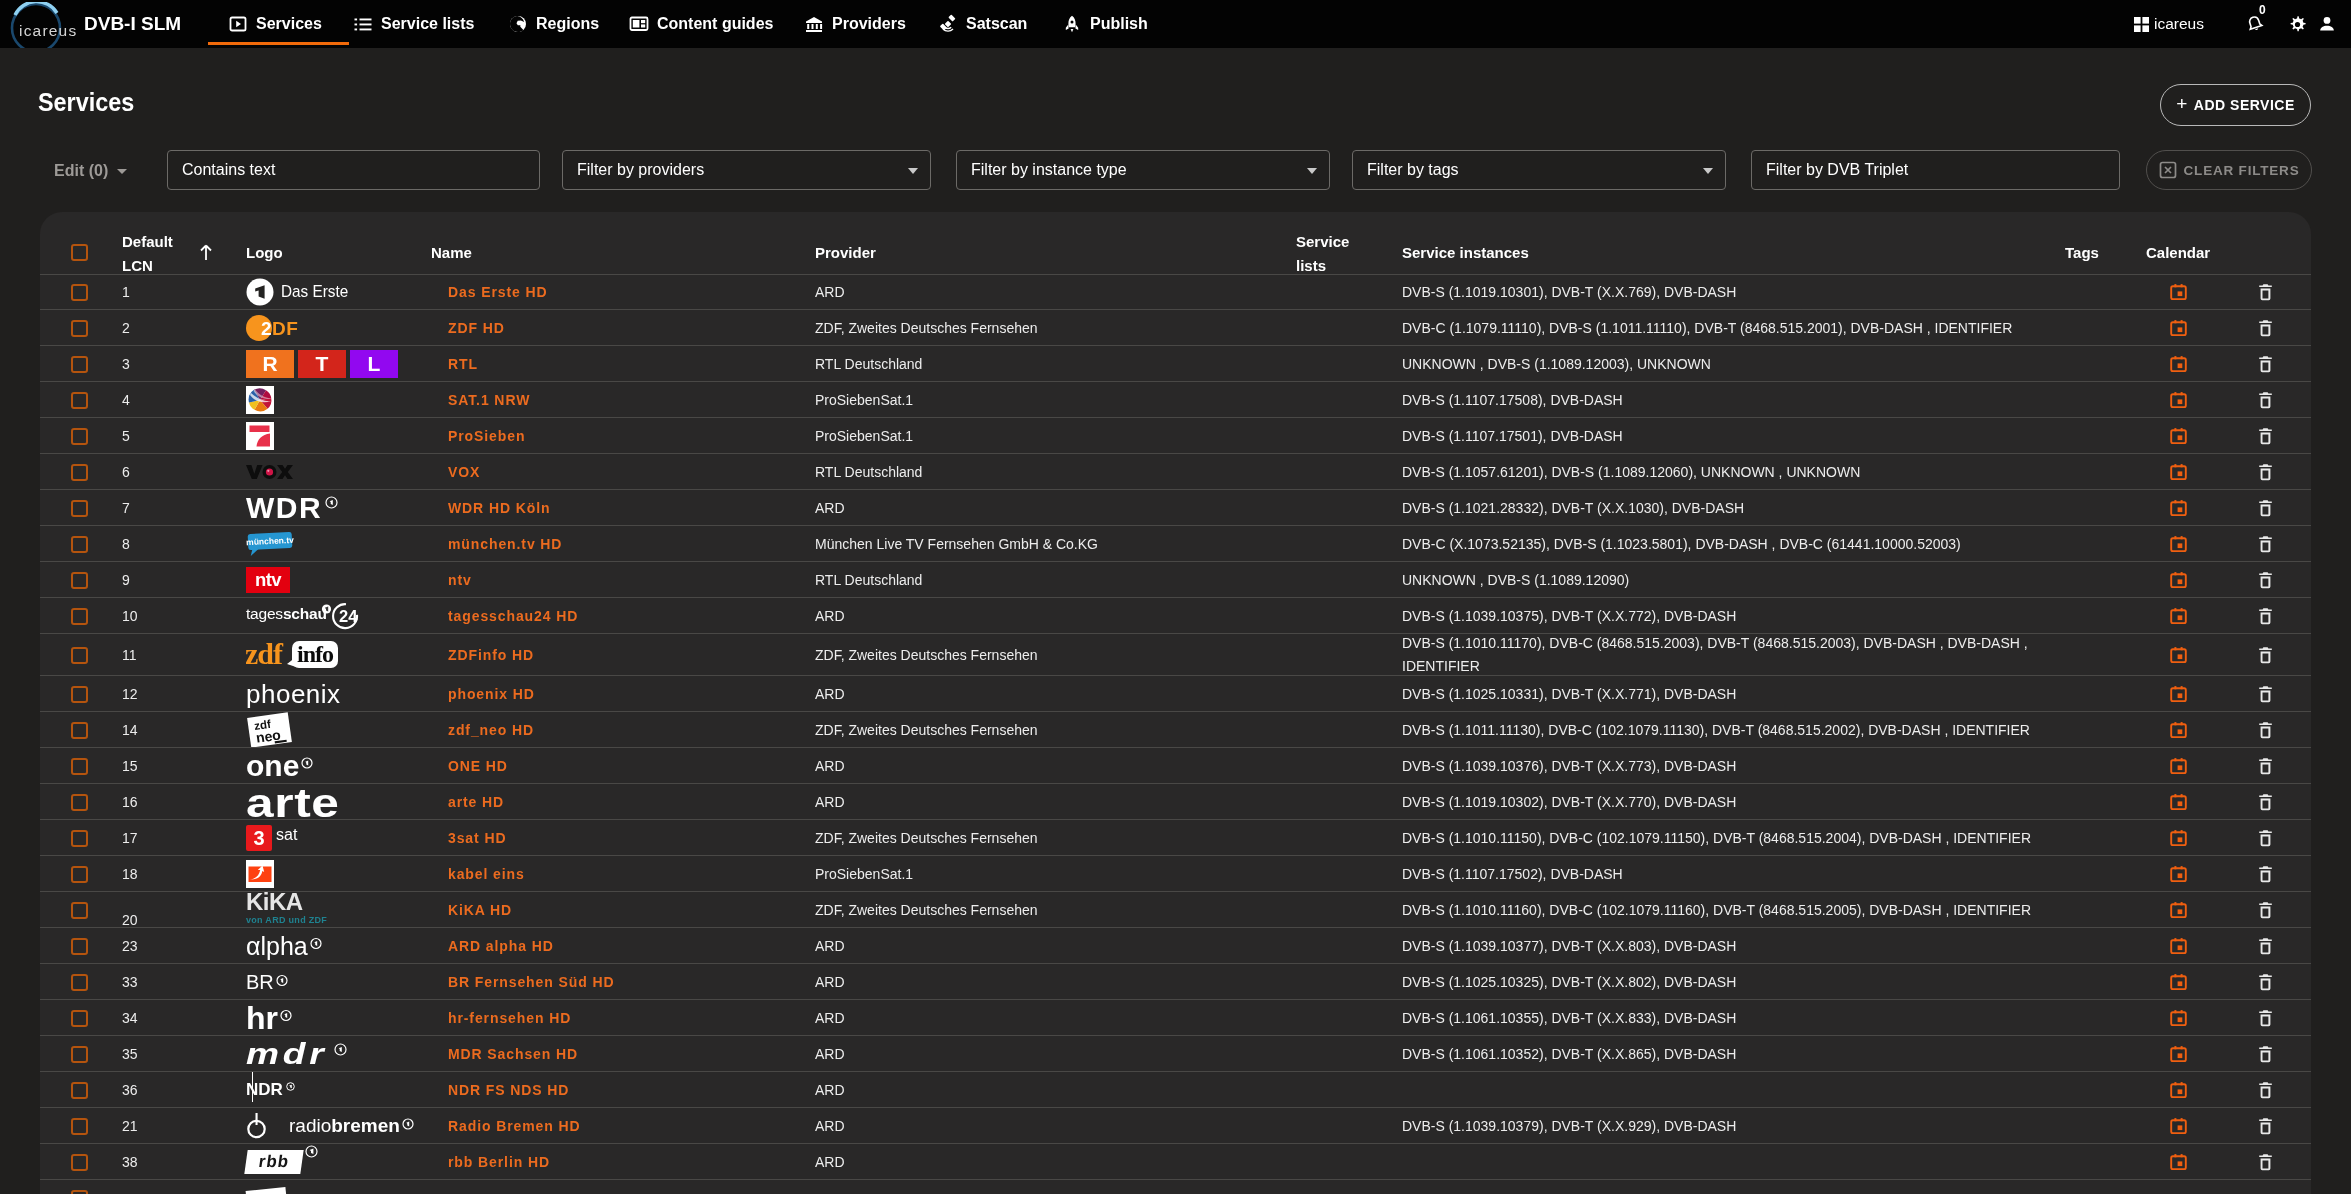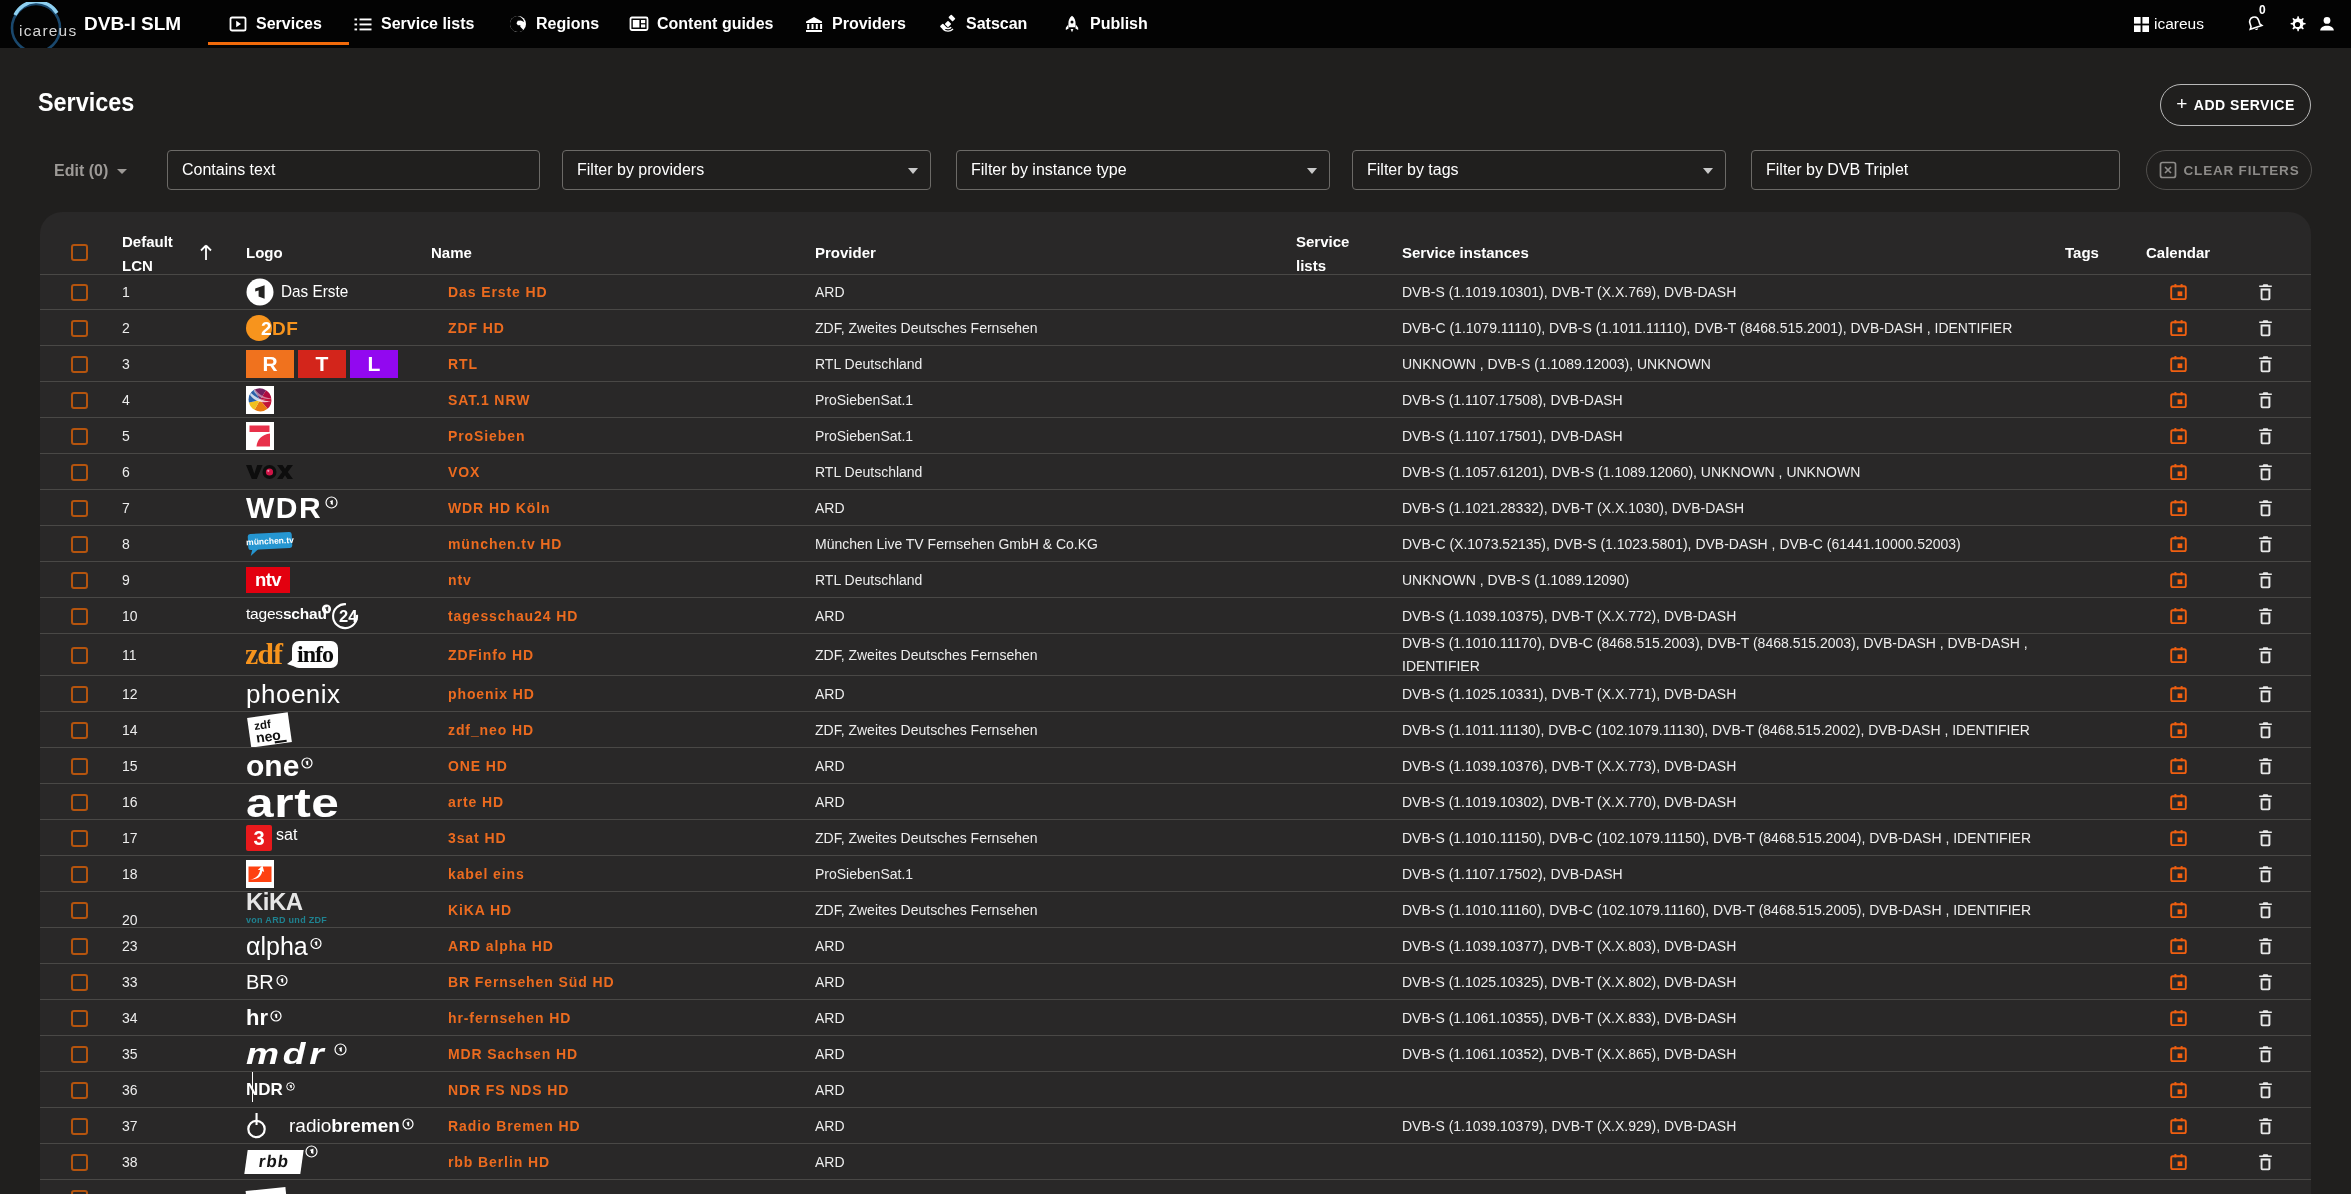--- a/index.html
+++ b/index.html
@@ -662,21 +662,21 @@
       <div class="ic vc" style="left:2216px;top:18.0px;height:20px"><svg width="19" height="20" viewBox="0 0 19 20" style="">
           <path d="M7.4 2.2 h4.2 l0.8 1.2 h3.4 v1.7 h-12.6 v-1.7 h3.4 Z" fill="#e9e9e9"></path>
           <path d="M4.6 6.6 h9.8 l0 10 a1.7 1.7 0 0 1 -1.7 1.7 h-6.4 a1.7 1.7 0 0 1 -1.7-1.7 Z M6.5 8.4 l0 8.1 h5.9 l0-8.1 Z" fill="#e9e9e9"></path>
         </svg></div>
       <div class="sep" style="top:35px"></div>
     </div>
     <div class="row" style="top:788.4px;height:36px">
       <div class="cb" style="top:9.5px"></div>
       <div class="lcn vc" style="top:18.0px">34</div>
       <div class="logo vc" style="top:18.0px;height:auto;display:flex;align-items:center">
-        <span style="color:#fff;font-weight:700;font-size:22px;vertical-align:top">hr</span>
+        <span style="color:#fff;font-weight:700;font-size:32px;vertical-align:top">hr</span>
         <span style="display:inline-block;vertical-align:top;margin-top:-3px;margin-left:2px"><svg width="12" height="12" viewBox="0 0 12 12" style="">
             <circle cx="6.0" cy="6.0" r="5.0" fill="none" stroke="#fff" stroke-width="1.2"></circle>
             <path d="M4.32 4.800000000000001 L7.199999999999999 3.5999999999999996 L7.199999999999999 8.399999999999999 L5.28 7.4399999999999995 L5.28 5.64 Z" fill="#fff"></path>
           </svg></span>
       </div>
       <div class="name vc" style="top:18.0px">hr-fernsehen HD</div>
       <div class="prov vc" style="top:18.0px">ARD</div>
       <div class="inst vc" style="top:18.0px">DVB-S (1.1061.10355), DVB-T (X.X.833), DVB-DASH</div>
       <div class="ic vc" style="left:2129px;top:18.0px;height:19px"><svg width="19" height="19" viewBox="0 0 19 19" style="">
           <rect x="2.2" y="3.8" width="14.6" height="12.8" rx="1.6" fill="none" stroke="#f05f10" stroke-width="1.9"></rect>
@@ -737,21 +737,21 @@
           <rect x="8.6" y="8.9" width="4.7" height="4.7" fill="#f05f10"></rect>
         </svg></div>
       <div class="ic vc" style="left:2216px;top:18.0px;height:20px"><svg width="19" height="20" viewBox="0 0 19 20" style="">
           <path d="M7.4 2.2 h4.2 l0.8 1.2 h3.4 v1.7 h-12.6 v-1.7 h3.4 Z" fill="#e9e9e9"></path>
           <path d="M4.6 6.6 h9.8 l0 10 a1.7 1.7 0 0 1 -1.7 1.7 h-6.4 a1.7 1.7 0 0 1 -1.7-1.7 Z M6.5 8.4 l0 8.1 h5.9 l0-8.1 Z" fill="#e9e9e9"></path>
         </svg></div>
       <div class="sep" style="top:35px"></div>
     </div>
     <div class="row" style="top:896.4px;height:36px">
       <div class="cb" style="top:9.5px"></div>
-      <div class="lcn vc" style="top:18.0px">37</div>
+      <div class="lcn vc" style="top:18.0px">21</div>
       <div class="logo vc" style="top:18.0px;height:auto;display:flex;align-items:center">
         <svg width="24" height="28" viewBox="0 0 24 28" style="">
           <circle cx="10.5" cy="17" r="8.2" fill="none" stroke="#fff" stroke-width="2.2"></circle>
           <rect x="9.5" y="1" width="2.1" height="12" fill="#fff"></rect>
         </svg>
         <span style="color:#fff;font-size:19px;font-weight:300;margin-left:19px;vertical-align:middle">radio</span>
         <span style="color:#fff;font-size:19px;font-weight:700;vertical-align:middle">bremen</span>
         <span style="display:inline-block;vertical-align:top;margin-top:-2px;margin-left:2px"><svg width="12" height="12" viewBox="0 0 12 12" style="">
             <circle cx="6.0" cy="6.0" r="5.0" fill="none" stroke="#fff" stroke-width="1.2"></circle>
             <path d="M4.32 4.800000000000001 L7.199999999999999 3.5999999999999996 L7.199999999999999 8.399999999999999 L5.28 7.4399999999999995 L5.28 5.64 Z" fill="#fff"></path>

